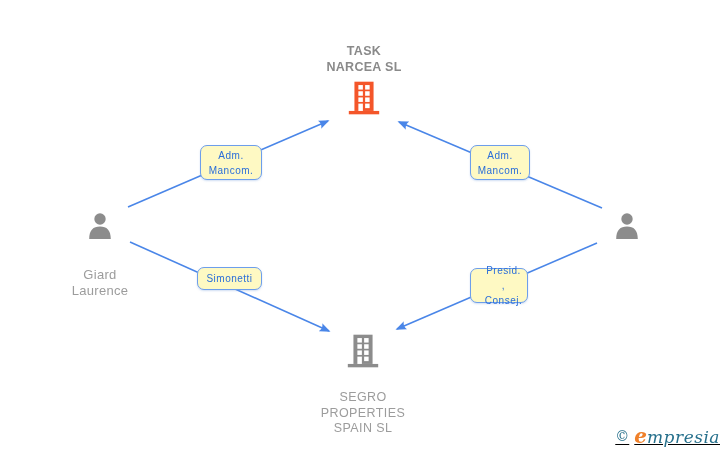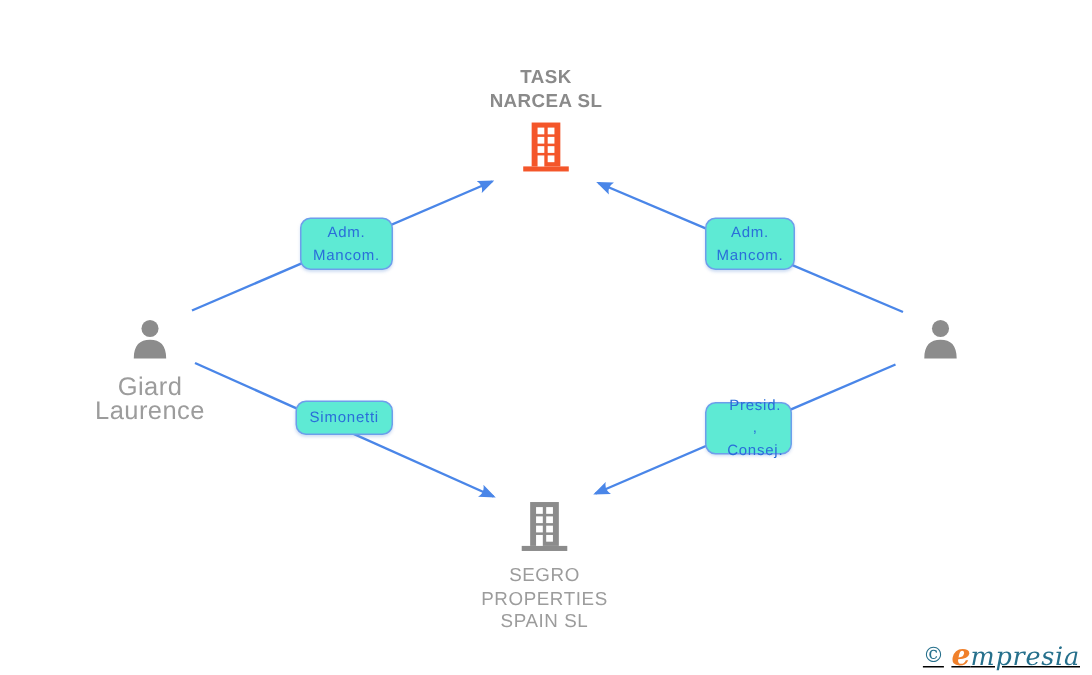--- a/index.html
+++ b/index.html
@@ -10,29 +10,29 @@
   .edges-layer{position:absolute;left:0;top:0;width:728px;height:450px;}
   .edge-line{stroke:var(--line-blue);stroke-width:1.6;fill:none;}
   .arrowhead{fill:var(--line-blue);}
   .node{position:absolute;display:flex;flex-direction:column;align-items:center;cursor:pointer;}
   .company-name{
     width:84px;font-size:12.5px;line-height:15.5px;font-weight:bold;
     color:var(--title-gray);text-align:center;letter-spacing:.3px;
   }
   .company-name.light{font-weight:normal;color:var(--name-gray);width:92px;letter-spacing:.4px;}
   .person-name{
-    width:84px;font-size:17px;line-height:15.5px;color:var(--name-gray);
-    text-align:center;letter-spacing:.3px;margin-top:7px;
+    width:84px;font-size:13px;line-height:15.5px;color:var(--name-gray);
+    text-align:center;letter-spacing:.3px;margin-top:24px;
   }
   .icon-building,.icon-person{display:block;}
   .orange-fill{fill:var(--company-orange);}
   .gray-fill{fill:var(--icon-gray);}
   .gap{height:5px;}
   .edge-label{
-    position:absolute;box-sizing:border-box;background:#5eead4;
+    position:absolute;box-sizing:border-box;background:#fef9c3;
     border:1.5px solid var(--label-border);border-radius:7px;
     color:var(--label-blue);font-size:10px;line-height:15px;letter-spacing:.5px;
     text-align:center;display:flex;flex-direction:column;justify-content:center;
     padding:1px 3px;box-shadow:0 1px 2px rgba(120,160,220,.35);
   }
   .brand{
     position:absolute;right:4px;bottom:2px;cursor:pointer;
     font-family:"DejaVu Serif","Liberation Serif",serif;font-style:italic;white-space:nowrap;text-decoration:underline;
   }
   .brand .copy{color:var(--brand-teal);font-style:normal;font-size:14px;margin-right:5px;vertical-align:2px;}
@@ -94,21 +94,21 @@
       <rect class="gray-fill" x="7.5" y="1.5" width="17" height="26"></rect>
       <rect fill="#fff" x="11" y="4.5" width="4" height="4"></rect>
       <rect fill="#fff" x="17" y="4.5" width="4" height="4"></rect>
       <rect fill="#fff" x="11" y="10" width="4" height="4"></rect>
       <rect fill="#fff" x="17" y="10" width="4" height="4"></rect>
       <rect fill="#fff" x="11" y="15.5" width="4" height="4"></rect>
       <rect fill="#fff" x="17" y="15.5" width="4" height="4"></rect>
       <rect fill="#fff" x="11" y="21" width="4" height="6.5"></rect>
       <rect fill="#fff" x="17" y="21" width="4" height="4"></rect>
     </svg>
-    <div class="company-name light" style="margin-top:7px;">SEGRO PROPERTIES SPAIN SL</div>
+    <div class="company-name light" style="margin-top:21px;">SEGRO PROPERTIES SPAIN SL</div>
   </div>
 
   <div class="edge-label" style="left:200px;top:145px;width:62px;height:35px;">Adm. Mancom.</div>
   <div class="edge-label" style="left:470px;top:145px;width:60px;height:35px;">Adm. Mancom.</div>
   <div class="edge-label" style="left:197px;top:267px;width:65px;height:23px;">Simonetti</div>
   <div class="edge-label" style="left:470px;top:268px;width:58px;height:35px;padding-left:12px;">Presid. , Consej.</div>
 
   <div class="brand">
     <span class="copy">©</span><span class="e">e</span><span class="rest">mpresia</span>
   </div>

